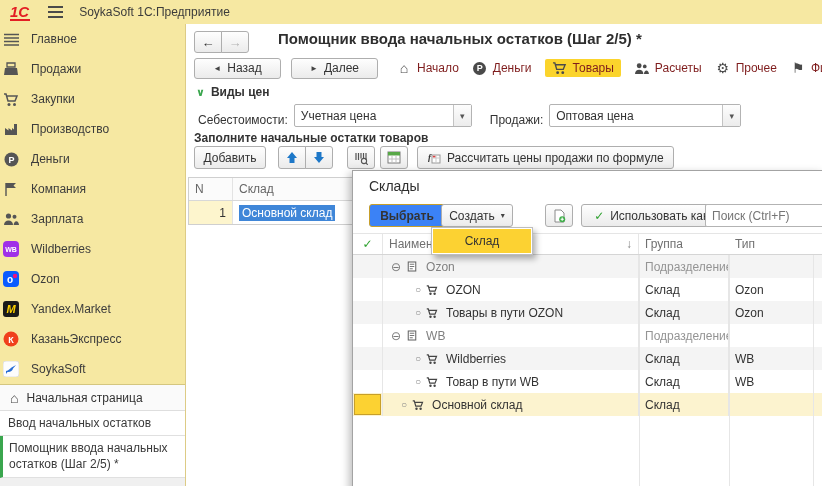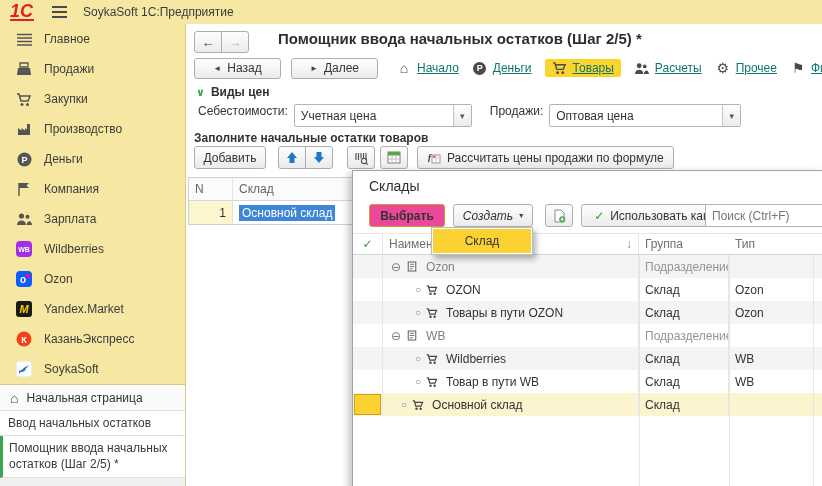--- a/index.html
+++ b/index.html
@@ -2,59 +2,59 @@
 <html><head>
 <meta charset="utf-8">
 <style>
   * { margin:0; padding:0; box-sizing:border-box; }
   html,body { width:822px; height:486px; }
   body { font-family:"Liberation Sans","DejaVu Sans",sans-serif; font-size:12px; color:#333; }
   .screen { position:relative; width:822px; height:486px; background:#fff; overflow:hidden; }
 
   
   .topbar { position:absolute; left:0; top:0; width:822px; height:24px; background:#f6e8a2; display:flex; align-items:center; }
-  .logo1c { margin-left:10px; color:#e31e24; font-weight:bold; font-style:italic; font-size:18px; border-bottom:2px solid #e31e24; line-height:15px; padding:0 1px 0 0; }
+  .logo1c { margin-left:10px; color:#e31e24; font-weight:bold; font-style:italic; font-size:15px; border-bottom:2px solid #e31e24; line-height:15px; padding:0 1px 0 0; }
   .hamburger { margin-left:18px; width:15px; display:flex; flex-direction:column; gap:3px; cursor:pointer; }
   .hamburger span { display:block; height:2px; background:#4a4a4a; }
   .apptitle { margin-left:16px; color:#3b3b3b; }
 
   
   .leftcol { position:absolute; left:0; top:24px; width:186px; height:462px; background:#f6e8a2; border-right:1px solid #ddcb85; }
-  .side-item { height:30px; display:flex; align-items:center; padding-left:15px; cursor:pointer; color:#3c3c3c; }
+  .side-item { height:30px; display:flex; align-items:center; padding-left:2px; cursor:pointer; color:#3c3c3c; }
   .side-item .ic { width:18px; height:16px; margin-right:11px; display:flex; align-items:center; justify-content:center; flex:0 0 18px; }
   .tabsarea { position:absolute; left:0; top:360px; width:185px; bottom:0; background:#f0f0f0; border-top:1px solid #d4c67f; }
   .tab-home { height:26px; background:#fafafa; border-bottom:1px solid #dedede; display:flex; align-items:center; padding-left:10px; gap:8px; cursor:pointer; }
   .tab-home .homeglyph { font-size:14px; color:#444; line-height:14px; }
   .tab-row { background:#fff; border-bottom:1px solid #e0e0e0; padding:5px 8px; cursor:pointer; color:#3a3a3a; }
   .tab-row.active { border-left:3px solid #3aa64e; padding-left:6px; line-height:1.3; }
 
   
   .main { position:absolute; left:186px; top:24px; right:0; bottom:0; background:#fff; }
   .btn { display:inline-flex; align-items:center; justify-content:center; background:linear-gradient(#fefefe,#ebebeb); border:1px solid #aeaeae; border-radius:3px; color:#333; cursor:pointer; font-size:12px; }
-  .btn-yellow { background:#ec4899; border:1px solid #c79f2a; }
+  .btn-yellow { background:#3b82f6; border:1px solid #c79f2a; }
   .navbtns { position:absolute; left:8px; top:7px; display:flex; }
   .navbtns .btn { width:28px; height:22px; border-radius:0; font-size:13px; }
   .navbtns .btn:first-child { border-radius:3px 0 0 3px; }
   .navbtns .btn:last-child { border-radius:0 3px 3px 0; margin-left:-1px; color:#b5b5b5; }
   .pagetitle { position:absolute; left:92px; top:6px; font-size:15px; font-weight:bold; color:#2f2f2f; white-space:nowrap; }
   .steprow { position:absolute; left:8px; top:33px; height:22px; display:flex; align-items:center; }
   .stepbtn { width:87px; height:21px; gap:6px; }
   .tri { font-size:8px; color:#444; }
   .links { display:flex; align-items:center; margin-left:18px; gap:13px; }
   .steplink { display:flex; align-items:center; gap:5px; cursor:pointer; white-space:nowrap; }
-  .steplink a { color:#0f766e; text-decoration:underline; }
+  .steplink a { color:#7f1d1d; }
   .steplink .nicon { width:16px; display:flex; justify-content:center; color:#4a4a4a; }
   .steplink.hl { background:#fbd42c; padding:2px 7px; border-radius:2px; }
   .pcircle { width:13px; height:13px; border-radius:50%; background:#4a4a4a; color:#fff; font-size:9px; font-weight:bold; display:flex; align-items:center; justify-content:center; }
   .glyphic { font-size:14px; line-height:14px; color:#4a4a4a; }
 
   .section-head { position:absolute; left:10px; top:61px; display:flex; gap:6px; align-items:center; }
   .section-head .chev { color:#3aa64e; font-weight:bold; font-size:11px; }
   .section-head .lbl { font-weight:bold; color:#333; }
-  .pricerow { position:absolute; left:12px; top:80px; height:23px; display:flex; align-items:flex-start; }
+  .pricerow { position:absolute; left:12px; top:80px; height:23px; display:flex; align-items:flex-end; }
   .pricerow .flabel { margin-right:6px; color:#333; }
   .combo { height:23px; border:1px solid #b3b3b3; border-radius:2px; display:flex; align-items:center; background:#fff; }
   .combo .val { flex:1; padding:0 6px; white-space:nowrap; overflow:hidden; }
   .combo .dd { width:18px; height:100%; border-left:1px solid #c3c3c3; background:linear-gradient(#fdfdfd,#ececec); display:flex; align-items:center; justify-content:center; color:#555; font-size:9px; cursor:pointer; }
   .fill-title { position:absolute; left:8px; top:107px; font-weight:bold; color:#333; }
   .toolbar { position:absolute; left:8px; top:122px; height:23px; display:flex; align-items:flex-end; }
   .toolbar .btn { height:23px; }
   .iconbtn { width:28px; }
 
   
@@ -65,21 +65,21 @@
   .ltable .cell:last-child { border-right:none; }
   .ncell { justify-content:flex-end; background:#fdf5cd; }
   .sel-span { background:#3f86d8; color:#fff; padding:1px 3px; }
 
   
   .popup { position:absolute; left:166px; top:146px; width:472px; height:322px; background:#fff; border:1px solid #a3a3a3; box-shadow:-3px 3px 8px rgba(0,0,0,.25); }
   .popup-title { position:absolute; left:16px; top:7px; font-size:14px; color:#2f2f2f; }
   .popup-toolbar { position:absolute; left:0; top:33px; width:100%; height:24px; }
   .popup-toolbar .btn { position:absolute; height:23px; }
   .b-select { left:16px; width:76px; font-weight:bold; }
-  .b-create { left:100px; width:80px; gap:6px;font-style:italic; }
+  .b-create { left:88px; width:72px; gap:6px; }
   .b-newgroup { left:192px; width:28px; }
   .b-usemain { left:228px; width:196px; gap:6px; }
   .searchbox { position:absolute; left:352px; top:0; width:126px; height:23px; border:1px solid #b3b3b3; border-radius:2px; padding:0 6px; font-size:12px; color:#999; font-family:inherit; }
   .greencheck { color:#2da12e; font-weight:bold; }
 
   .menu { position:absolute; left:78px; top:56px; width:102px; background:#fff; border:1px solid #bdbdbd; box-shadow:3px 4px 6px rgba(0,0,0,.3); padding:1px; z-index:5; }
   .menu-item { height:24px; background:#fcd232; display:flex; align-items:center; justify-content:center; cursor:pointer; color:#333; }
 
   .ptable { position:absolute; left:0; top:62px; width:470px; bottom:0; }
   .prow { display:grid; grid-template-columns:30px 256px 90px 94px; height:23px; }

